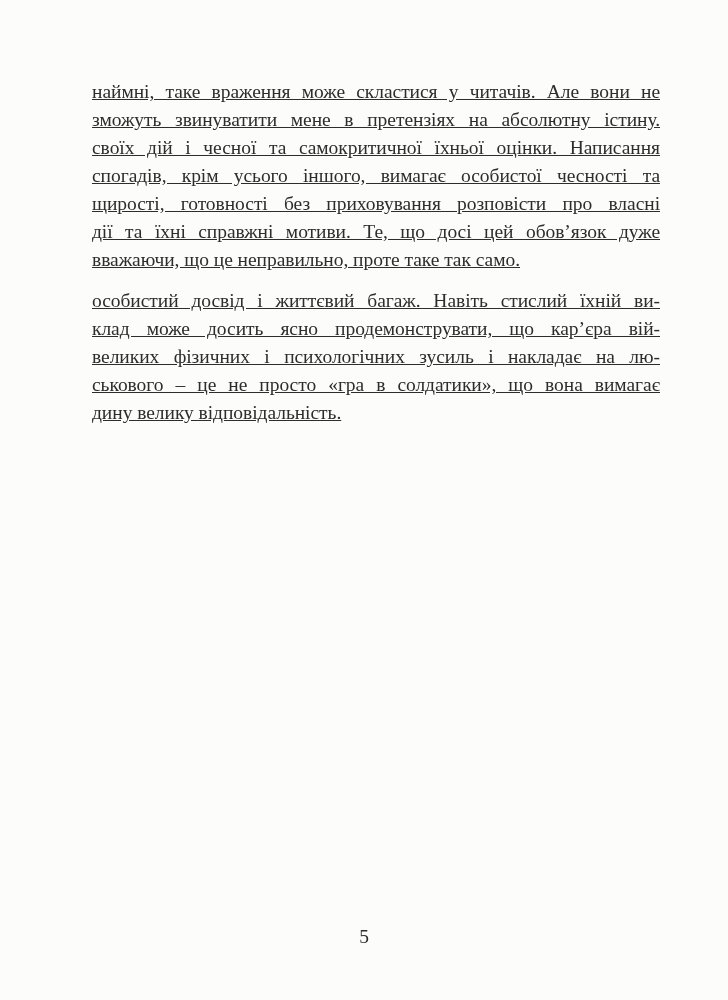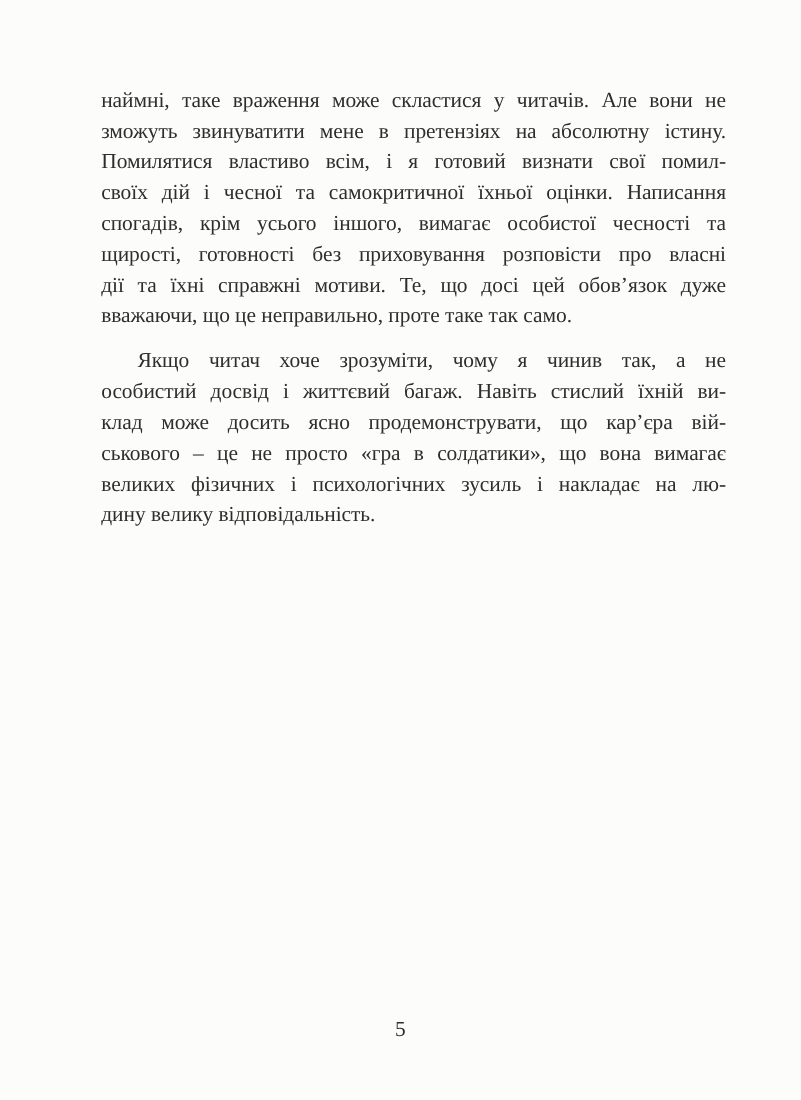--- a/index.html
+++ b/index.html
@@ -29,20 +29,21 @@
     line-height: 28px;
     letter-spacing: -0.05px;
   }
   .para { display: block; }
   .para + .para { margin-top: 13px; }
   .line {
     display: block;
     text-align: justify;
     text-align-last: justify;
     white-space: normal;
+    text-decoration: underline;
   }
   .line.last {
     text-align: justify;
     text-align-last: left;
   }
   .line.indent { text-indent: 33px; }
   .page-number {
     position: absolute;
     left: 0;
     top: 923px;
@@ -56,34 +57,32 @@
 </head>
 <body>
 
 <div class="page">
 
   <div class="text-block">
 
     <div class="para">
       <div class="line">наймні, таке враження може скластися у читачів. Але вони не</div>
       <div class="line">зможуть звинуватити мене в претензіях на абсолютну істину.</div>
-      <div class="line">Помилятися властиво всім, і я готовий визнати свої помил-</div>
       <div class="line">своїх дій і чесної та самокритичної їхньої оцінки. Написання</div>
       <div class="line">спогадів, крім усього іншого, вимагає особистої чесності та</div>
       <div class="line">щирості, готовності без приховування розповісти про власні</div>
       <div class="line">дії та їхні справжні мотиви. Те, що досі цей обов’язок дуже</div>
       <div class="line last">вважаючи, що це неправильно, проте таке так само.</div>
     </div>
 
     <div class="para">
-      <div class="line indent">Якщо читач хоче зрозуміти, чому я чинив так, а не</div>
       <div class="line">особистий досвід і життєвий багаж. Навіть стислий їхній ви-</div>
       <div class="line">клад може досить ясно продемонструвати, що кар’єра вій-</div>
+      <div class="line">великих фізичних і психологічних зусиль і накладає на лю-</div>
       <div class="line">ськового – це не просто «гра в солдатики», що вона вимагає</div>
-      <div class="line">великих фізичних і психологічних зусиль і накладає на лю-</div>
       <div class="line last">дину велику відповідальність.</div>
     </div>
 
   </div>
 
   <div class="page-number">5</div>
 
 </div>
 
 </body></html>

